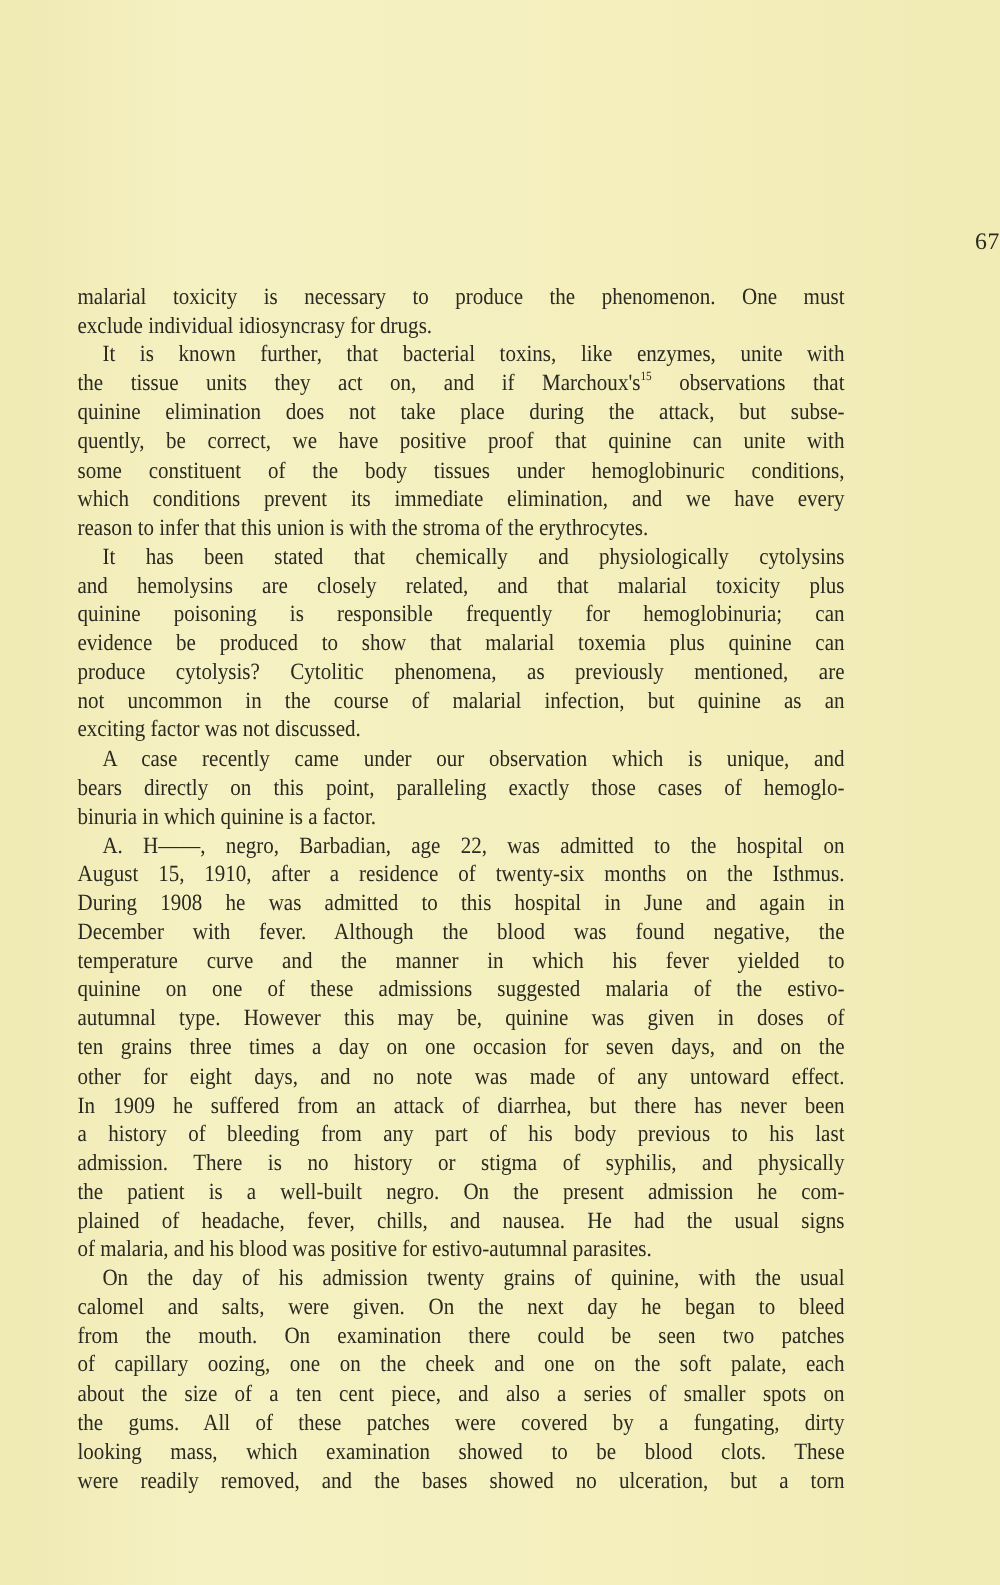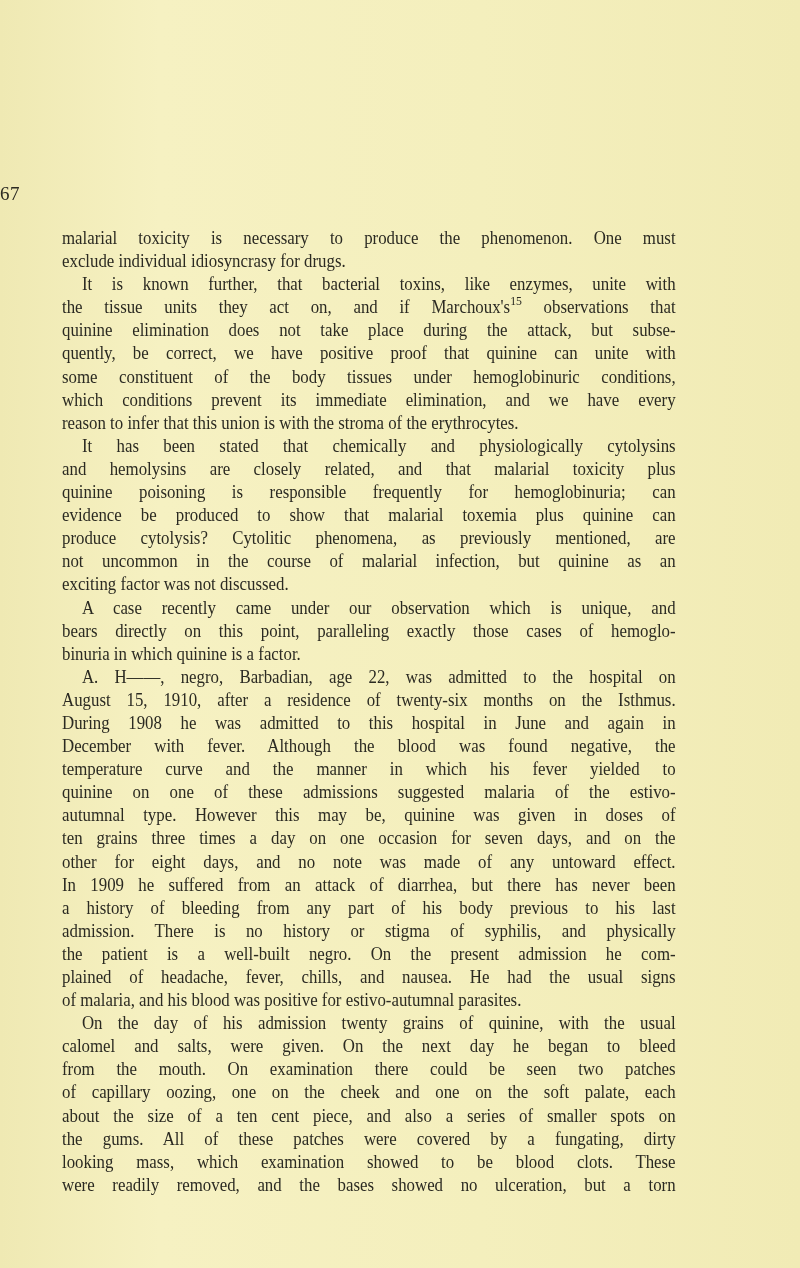--- a/index.html
+++ b/index.html
@@ -14,21 +14,21 @@
       position: relative;
       overflow: hidden;
       font-family: "Liberation Serif", "DejaVu Serif", serif;
       color: #2b2a22;
     }
     .page-number {
       position: absolute;
       top: 183px;
       left: 0;
       width: 800px;
-      text-align: left;
+      text-align: right;
       font-size: 19px;
       letter-spacing: 0.5px;
     }
     .body-text {
       position: absolute;
       top: 226px;
       left: 62px;
       width: 614px;
     }
     .line {
@@ -45,21 +45,21 @@
       width: 678px;
     }
     .line.last {
       text-align-last: left;
     }
     .line.indent {
       padding-left: 22px;
       width: 656px;
     }
     sup {
-      font-size: 13px;
+      font-size: 10px;
       line-height: 0;
       vertical-align: 8px;
     }
   </style>
 </head>
 <body>
 
 <div class="page-number">67</div>
 
 <div class="body-text" id="body-text">

